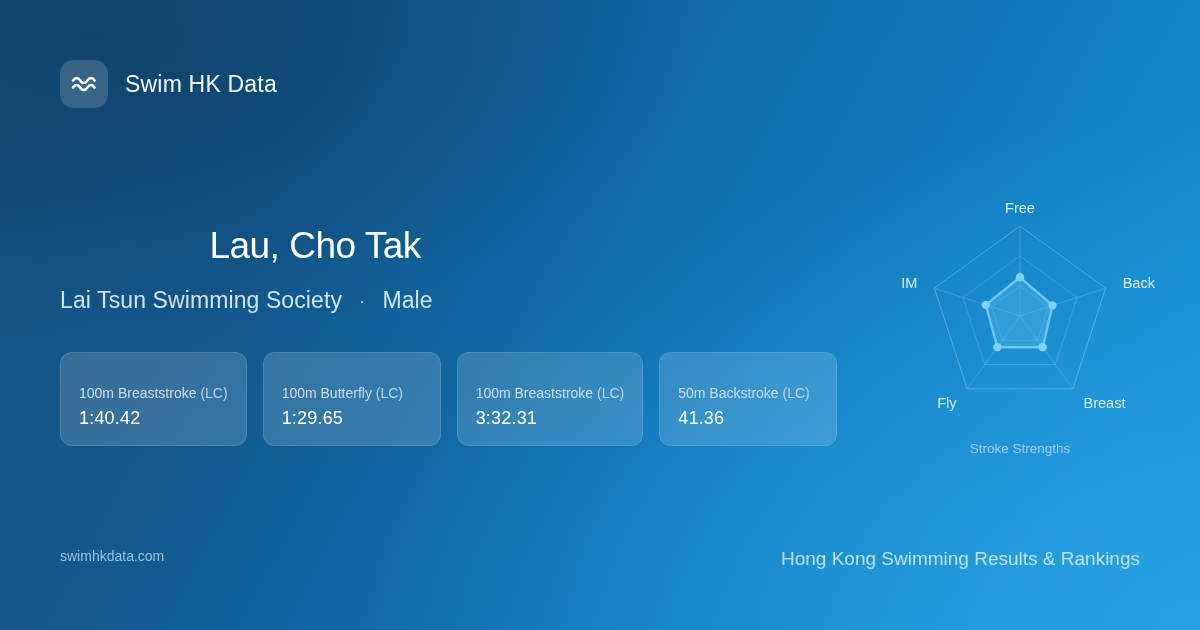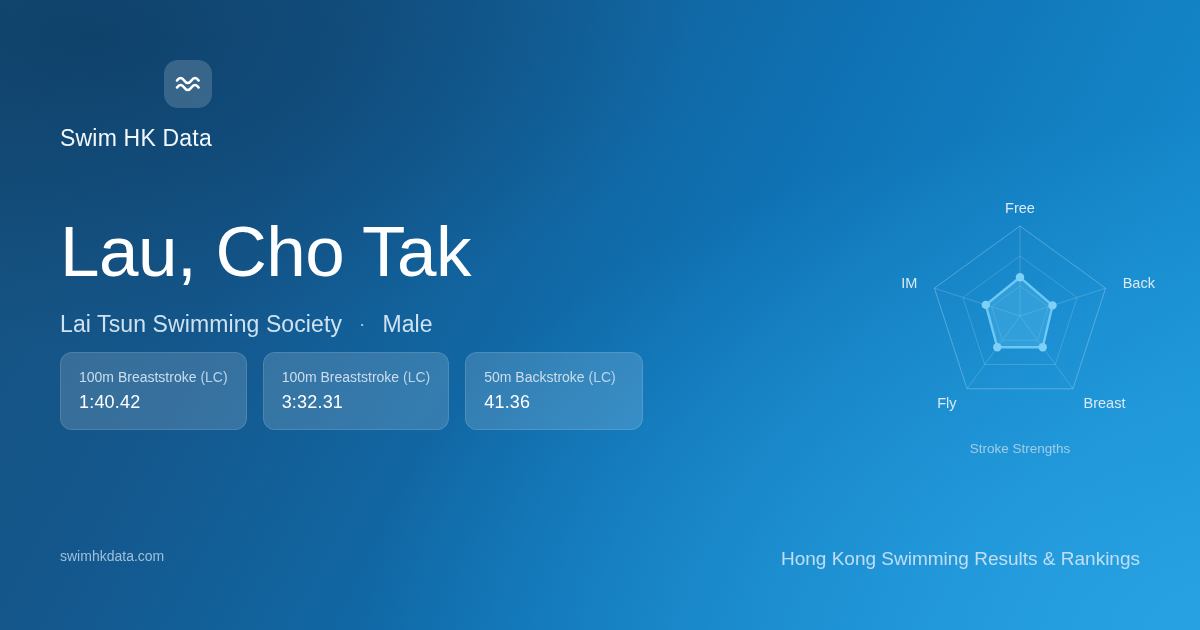--- a/index.html
+++ b/index.html
@@ -31,23 +31,22 @@
     pointer-events: none;
   }
   .layer { position: relative; z-index: 2; width: 100%; height: 100%; }
 
   
   .brand {
     position: absolute;
     left: 60px;
     top: 60px;
     display: flex;
-    align-items: flex-end;
+    align-items: center;
     gap: 17px;
-    flex-direction: column;
   }
   .brand-mark {
     width: 48px;
     height: 48px;
     border-radius: 14px;
     background: rgba(255,255,255,0.17);
     display: flex;
     align-items: center;
     justify-content: center;
   }
@@ -55,24 +54,24 @@
   .brand-name {
     color: #f2f7fb;
     font-size: 23px;
     letter-spacing: 0.2px;
   }
 
   
   .hero { position: absolute; left: 60px; top: 215px; }
   .athlete-name {
     color: #ffffff;
-    font-size: 71px;
+    font-size: 37px;
     line-height: 1.04;
     letter-spacing: -0.5px;
-    margin: 0;
+    margin: 12px;
     font-weight: 400;
     text-align: right;
   }
   .athlete-meta {
     margin: 22px 0 0 0;
     color: #cfe2f0;
     font-size: 23px;
     letter-spacing: 0.1px;
     display: flex;
     align-items: center;
@@ -83,21 +82,21 @@
   
   .events {
     position: absolute;
     left: 60px;
     top: 352px;
     display: flex;
     gap: 16px;
   }
   .event {
     box-sizing: border-box;
-    padding: 16px 18px 16px 18px;
+    padding: 32px 18px 16px 18px;
     min-width: 178px;
     border-radius: 12px;
     background: rgba(255,255,255,0.15);
     border: 1px solid rgba(255,255,255,0.12);
   }
   .event-label {
     color: #cbdeee;
     font-size: 14px;
     white-space: nowrap;
     margin-bottom: 7px;
@@ -181,20 +180,27 @@
   <div class="events">
     <div class="event">
       <div class="event-label">
         <span>100m Breaststroke</span>
         <span class="course">(LC)</span>
       </div>
       <div class="event-time">1:40.42</div>
     </div>
     <div class="event">
       <div class="event-label">
+        <span>100m Butterfly</span>
+        <span class="course">(LC)</span>
+      </div>
+      <div class="event-time">1:29.65</div>
+    </div>
+    <div class="event">
+      <div class="event-label">
         <span>100m Breaststroke</span>
         <span class="course">(LC)</span>
       </div>
       <div class="event-time">3:32.31</div>
     </div>
     <div class="event">
       <div class="event-label">
         <span>50m Backstroke</span>
         <span class="course">(LC)</span>
       </div>

